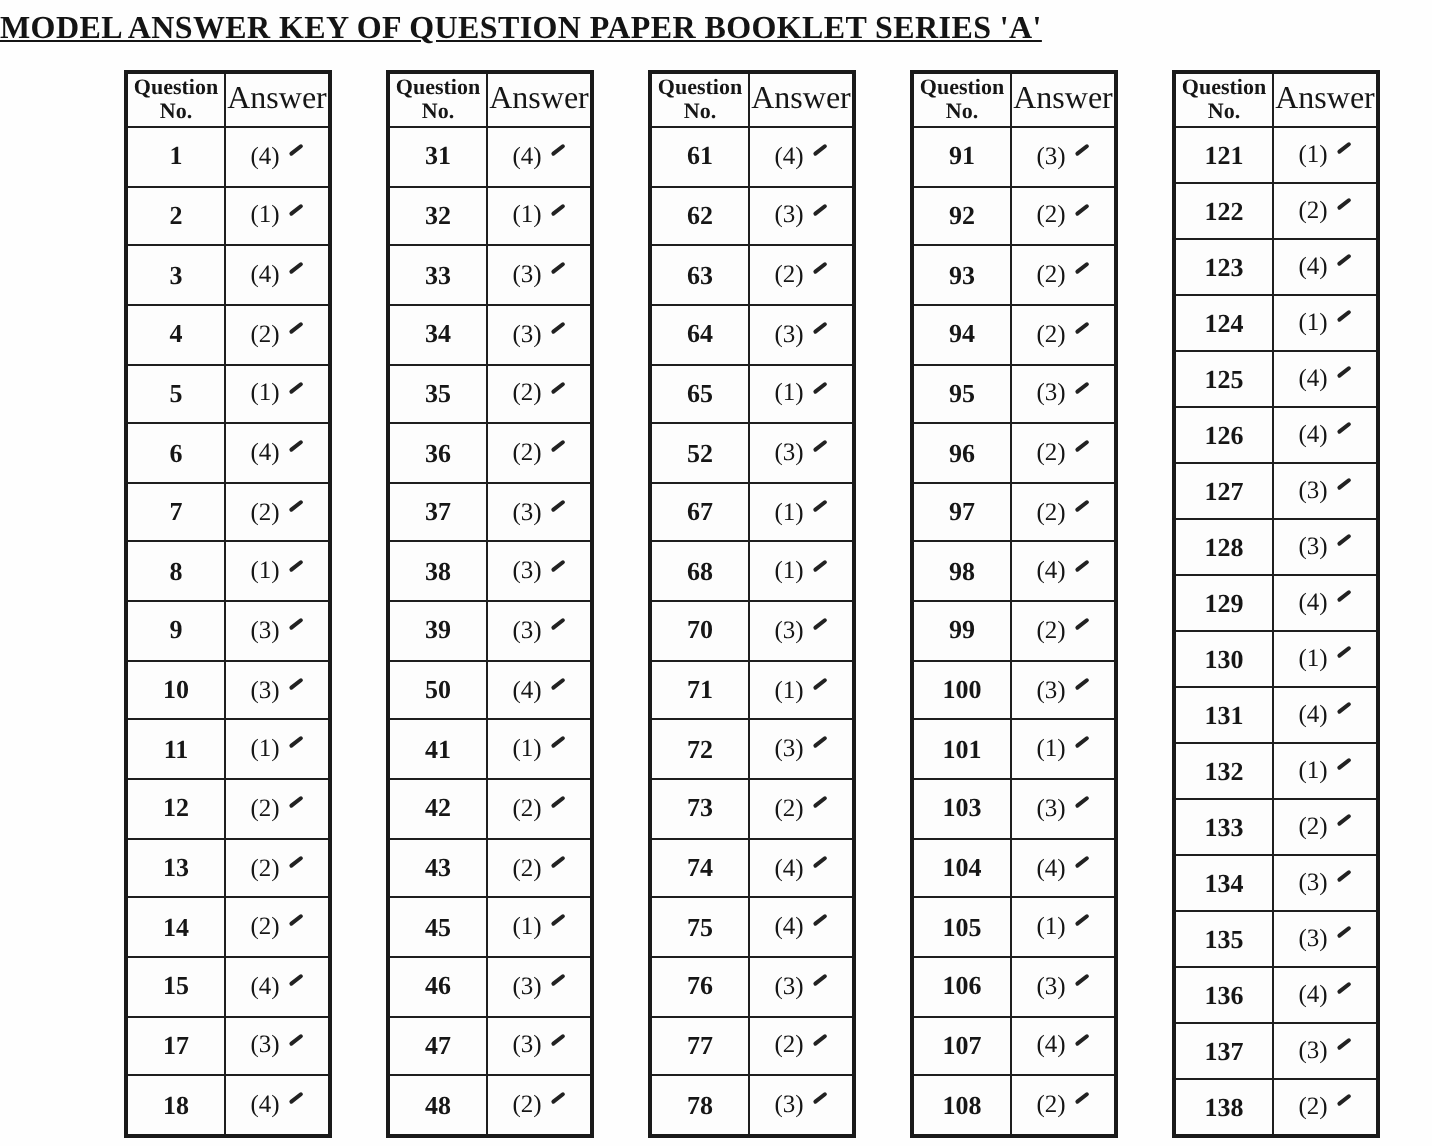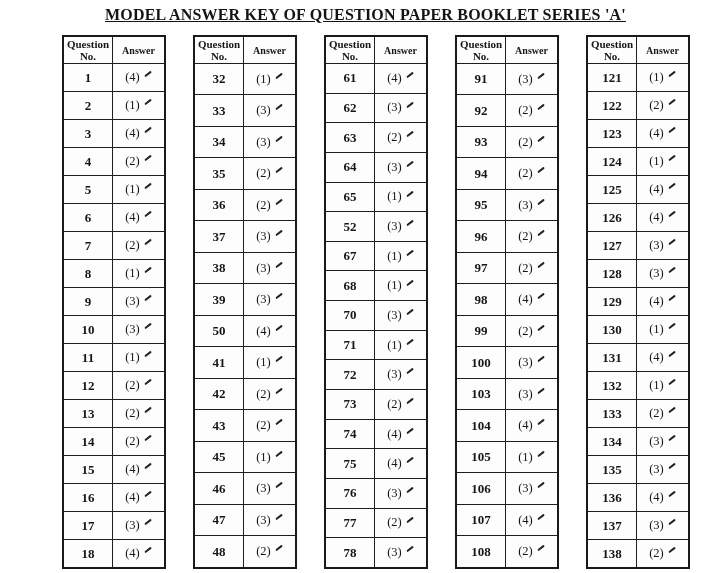--- a/index.html
+++ b/index.html
@@ -6,27 +6,25 @@
     margin: 0; padding: 0;
     width: 716px; height: 573px;
     overflow: hidden;
     background: #fefefe;
     font-family: "Liberation Serif", serif;
     color: #161616;
   }
   .page { position: relative; width: 716px; height: 573px; }
   h1.title {
     margin: 6px 0 0 0;
-    text-align: center;
     font-size: 16px;
     font-weight: bold;
     letter-spacing: 0.2px;
     text-decoration: underline;
     color: #141414;
-    padding-left: 15px;
   }
   .tables {
     display: flex;
     margin: 11px 0 0 62px;
   }
   table.key-table {
     border-collapse: collapse;
     table-layout: fixed;
     width: 99px;
     margin-right: 27px;
@@ -34,21 +32,21 @@
     background: #fdfdfd;
   }
   table.key-table th, table.key-table td {
     border: 1.6px solid #1e1e1e;
     padding: 0;
     text-align: center;
     vertical-align: middle;
   }
   table.key-table { border: 2px solid #1a1a1a; }
   th.qhead { width: 48px; height: 26px; font-size: 11px; line-height: 1.12; font-weight: bold; }
-  th.ahead { width: 51px; height: 26px; font-size: 10px; font-weight: bold; }
+  th.ahead { width: 51px; height: 26px; font-size: 16px; font-weight: normal; }
   td.qcell { height: 27px; font-size: 13px; font-weight: bold; }
   td.acell { height: 27px; font-size: 12.5px; font-weight: normal; white-space: nowrap; }
   .tick {
     display: inline-block;
     width: 8px; height: 1.8px;
     background: #222;
     border-radius: 1px;
     transform: rotate(-38deg);
     margin-left: 4px;
     margin-bottom: 8px;
@@ -124,43 +122,43 @@
           </tr>
           <tr>
             <td class="qcell">14</td>
             <td class="acell"><span>(2)</span><span class="tick"></span></td>
           </tr>
           <tr>
             <td class="qcell">15</td>
             <td class="acell"><span>(4)</span><span class="tick"></span></td>
           </tr>
           <tr>
-            <td class="qcell">16</td>
-            <td class="acell"><span>(4)</span><span class="tick"></span></td>
-          </tr>
-          <tr>
             <td class="qcell">17</td>
             <td class="acell"><span>(3)</span><span class="tick"></span></td>
           </tr>
           <tr>
             <td class="qcell">18</td>
             <td class="acell"><span>(4)</span><span class="tick"></span></td>
           </tr>
         </tbody>
     </table>
 
     <table class="key-table">
       <thead>
         <tr>
           <th class="qhead">Question No.</th>
           <th class="ahead">Answer</th>
         </tr>
       </thead>
       <tbody>
           <tr>
+            <td class="qcell">31</td>
+            <td class="acell"><span>(4)</span><span class="tick"></span></td>
+          </tr>
+          <tr>
             <td class="qcell">32</td>
             <td class="acell"><span>(1)</span><span class="tick"></span></td>
           </tr>
           <tr>
             <td class="qcell">33</td>
             <td class="acell"><span>(3)</span><span class="tick"></span></td>
           </tr>
           <tr>
             <td class="qcell">34</td>
             <td class="acell"><span>(3)</span><span class="tick"></span></td>
@@ -341,20 +339,24 @@
           </tr>
           <tr>
             <td class="qcell">99</td>
             <td class="acell"><span>(2)</span><span class="tick"></span></td>
           </tr>
           <tr>
             <td class="qcell">100</td>
             <td class="acell"><span>(3)</span><span class="tick"></span></td>
           </tr>
           <tr>
+            <td class="qcell">101</td>
+            <td class="acell"><span>(1)</span><span class="tick"></span></td>
+          </tr>
+          <tr>
             <td class="qcell">103</td>
             <td class="acell"><span>(3)</span><span class="tick"></span></td>
           </tr>
           <tr>
             <td class="qcell">104</td>
             <td class="acell"><span>(4)</span><span class="tick"></span></td>
           </tr>
           <tr>
             <td class="qcell">105</td>
             <td class="acell"><span>(1)</span><span class="tick"></span></td>

